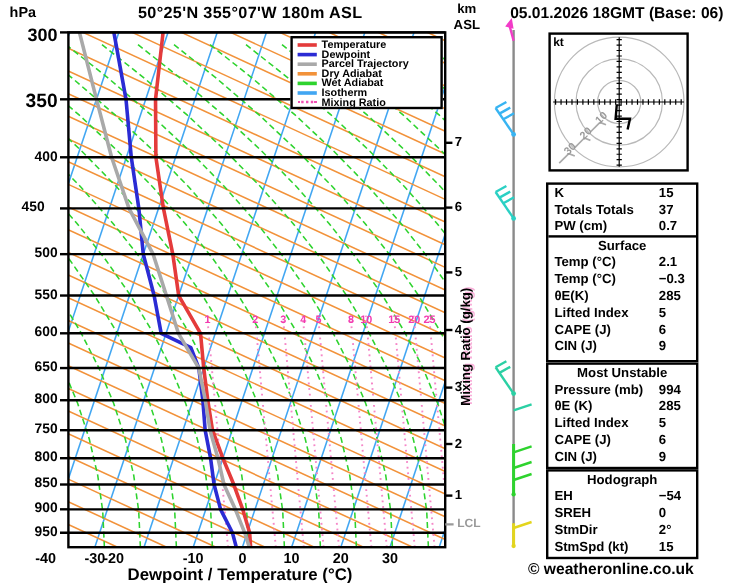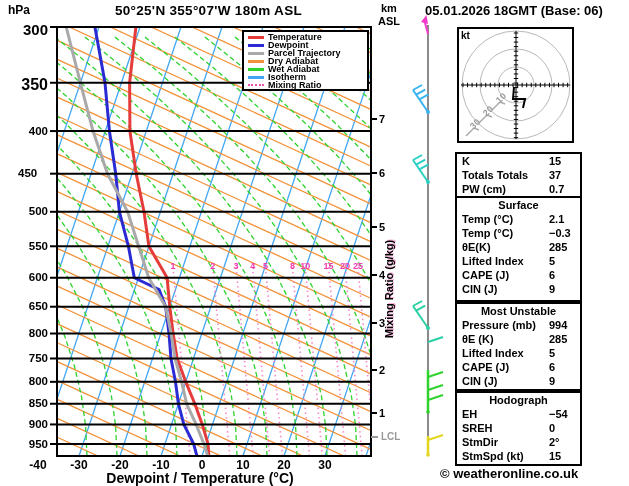--- a/index.html
+++ b/index.html
@@ -295,21 +295,21 @@
       <div class="lab" style="left: 18px; top: 271.258px; width: 30px; text-align: right; font-size: 11.5px;">600</div>
       <div class="lab" style="left: 18px; top: 300.215px; width: 30px; text-align: right; font-size: 11.5px;">650</div>
       <div class="lab" style="left: 18px; top: 327.025px; width: 30px; text-align: right; font-size: 11.5px;">800</div>
       <div class="lab" style="left: 18px; top: 351.984px; width: 30px; text-align: right; font-size: 11.5px;">750</div>
       <div class="lab" style="left: 18px; top: 375.332px; width: 30px; text-align: right; font-size: 11.5px;">800</div>
       <div class="lab" style="left: 18px; top: 397.264px; width: 30px; text-align: right; font-size: 11.5px;">850</div>
       <div class="lab" style="left: 18px; top: 417.942px; width: 30px; text-align: right; font-size: 11.5px;">900</div>
       <div class="lab" style="left: 18px; top: 437.502px; width: 30px; text-align: right; font-size: 11.5px;">950</div>
       <div class="lab" style="left: 20px; top: 458px; width: 36px; text-align: center; font-size: 12px;">-40</div>
       <div class="lab" style="left: 61px; top: 458px; width: 36px; text-align: center; font-size: 12px;">-30</div>
-      <div class="lab" style="left: 102px; top: 458px; width: 36px; text-align: center; font-size: 12px;">-20</div>
+      <div class="lab" style="left: 86px; top: 458px; width: 36px; font-size: 12px;">-20</div>
       <div class="lab" style="left: 143px; top: 458px; width: 36px; text-align: center; font-size: 12px;">-10</div>
       <div class="lab" style="left: 184px; top: 458px; width: 36px; text-align: center; font-size: 12px;">0</div>
       <div class="lab" style="left: 225px; top: 458px; width: 36px; text-align: center; font-size: 12px;">10</div>
       <div class="lab" style="left: 266px; top: 458px; width: 36px; text-align: center; font-size: 12px;">20</div>
       <div class="lab" style="left: 307px; top: 458px; width: 36px; text-align: center; font-size: 12px;">30</div>
       <div class="lab" style="left: 379px; top: 113px; font-size: 11px;">7</div>
       <div class="lab" style="left: 379px; top: 167px; font-size: 11px;">6</div>
       <div class="lab" style="left: 379px; top: 221px; font-size: 11px;">5</div>
       <div class="lab" style="left: 379px; top: 269px; font-size: 11px;">4</div>
       <div class="lab" style="left: 379px; top: 317px; font-size: 11px;">3</div>

